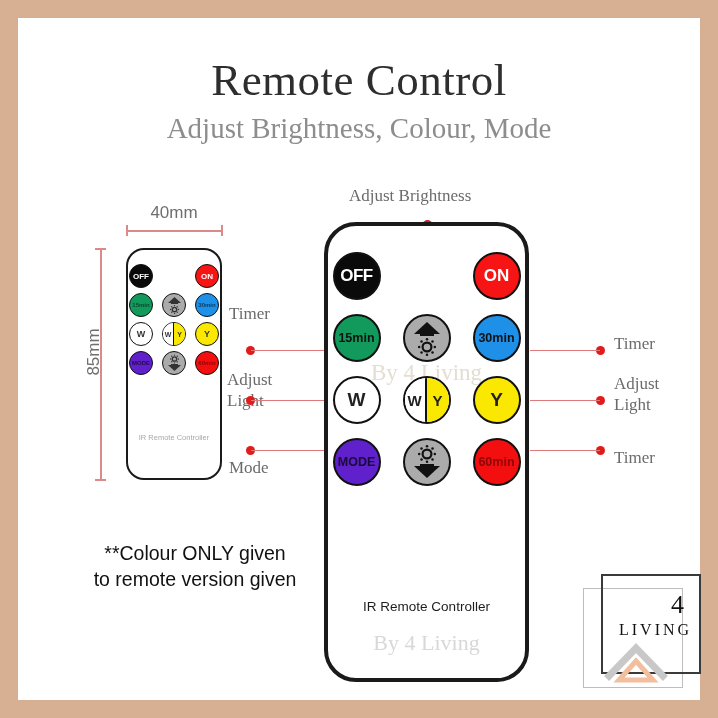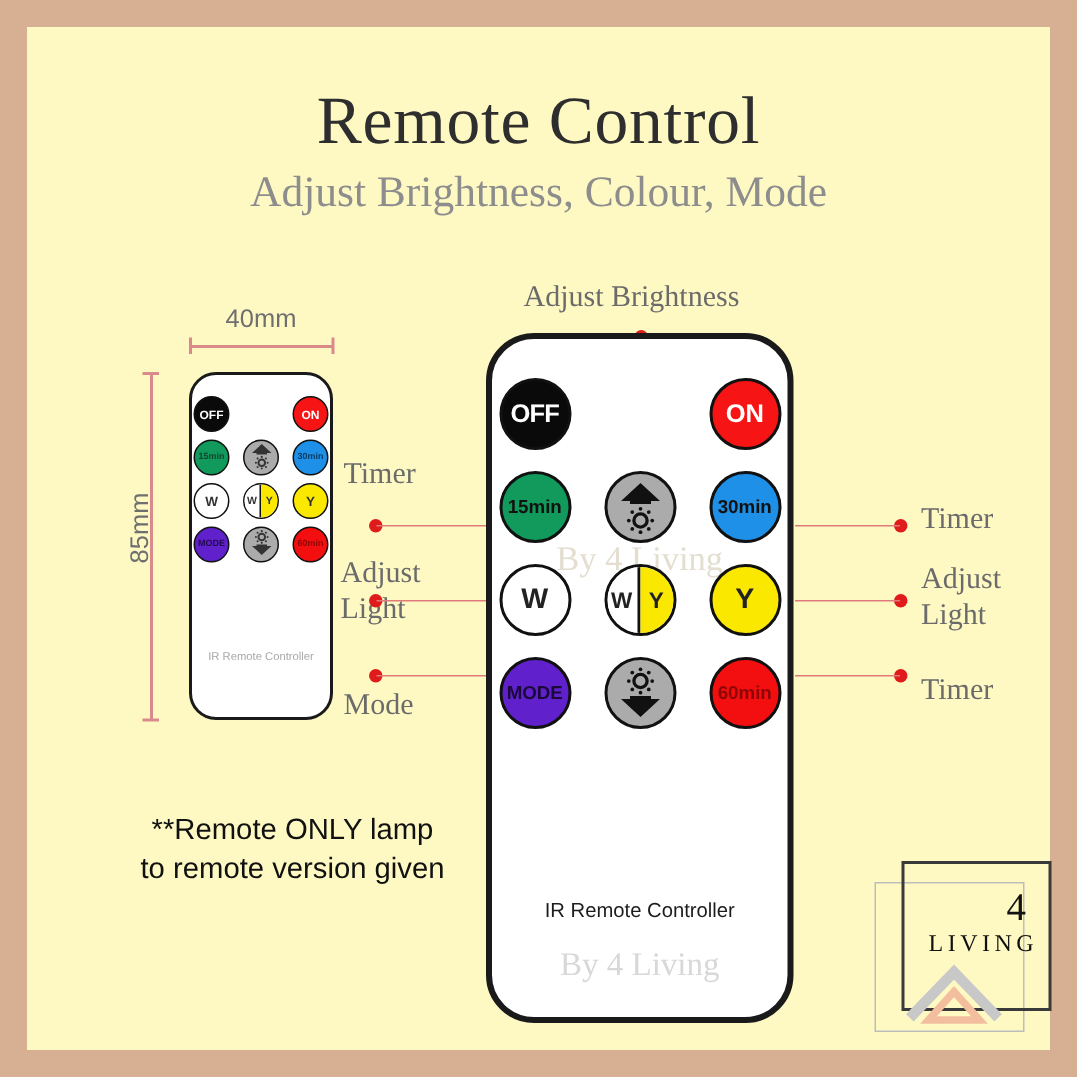--- a/index.html
+++ b/index.html
@@ -6,21 +6,21 @@
   html,body { width:718px; height:718px; }
   body {
     background:#D7B094;
     font-family:"Liberation Serif", serif;
     overflow:hidden;
   }
   #canvas {
     position:absolute;
     left:18px; top:18px;
     width:682px; height:682px;
-    background:#fef9c3;
+    background:#ffffff;
   }
   
   .title {
     position:absolute; left:0; top:36px; width:682px;
     text-align:center;
     font-family:"Liberation Serif", serif;
     font-size:45px; color:#2e2e2e; letter-spacing:0.5px;
   }
   .subtitle {
     position:absolute; left:0; top:94px; width:682px;
@@ -125,21 +125,21 @@
   }
   .dim-label-left {
     position:absolute; left:52px; top:324px;
     font-family:"Liberation Sans", sans-serif; font-size:17px; color:#6f6f6f;
     transform:rotate(-90deg); transform-origin:center center;
   }
   
   .ann {
     position:absolute;
     font-family:"Liberation Serif", serif;
-    font-size:20px; color:#6b6b6b; line-height:1.22;
+    font-size:17px; color:#6b6b6b; line-height:1.22;
   }
   .ann.right { text-align:left; }
   .ann.left  { text-align:left; }
   .lead { position:absolute; height:1.3px; background:#e07a7a; }
   .lead-v{ position:absolute; width:1.3px; background:#e07a7a; }
   .dot {
     position:absolute; width:9px; height:9px; border-radius:50%;
     background:#e01b1b;
   }
   
@@ -338,21 +338,21 @@
   <div class="dimline-h" style="left:108px; top:212px; width:96px;"></div>
   <div class="tick-v" style="left:108px; top:207px;"></div>
   <div class="tick-v" style="left:203px; top:207px;"></div>
 
   <div class="dim-label-left">85mm</div>
   <div class="dimline-v" style="left:82px; top:230px; height:232px;"></div>
   <div class="tick-h" style="left:77px; top:230px;"></div>
   <div class="tick-h" style="left:77px; top:461px;"></div>
 
   <div class="note">
-    <div>**Remote ONLY lamp</div>
+    <div>**Colour ONLY given</div>
     <div>to remote version given</div>
   </div>
 
   <div id="logo">
     <div class="sq-back"></div>
     <div class="sq-front"></div>
     <div class="four">4</div>
     <div class="living">LIVING</div>
     <span class="house">
       <svg width="66" height="48" viewBox="0 0 66 48">

